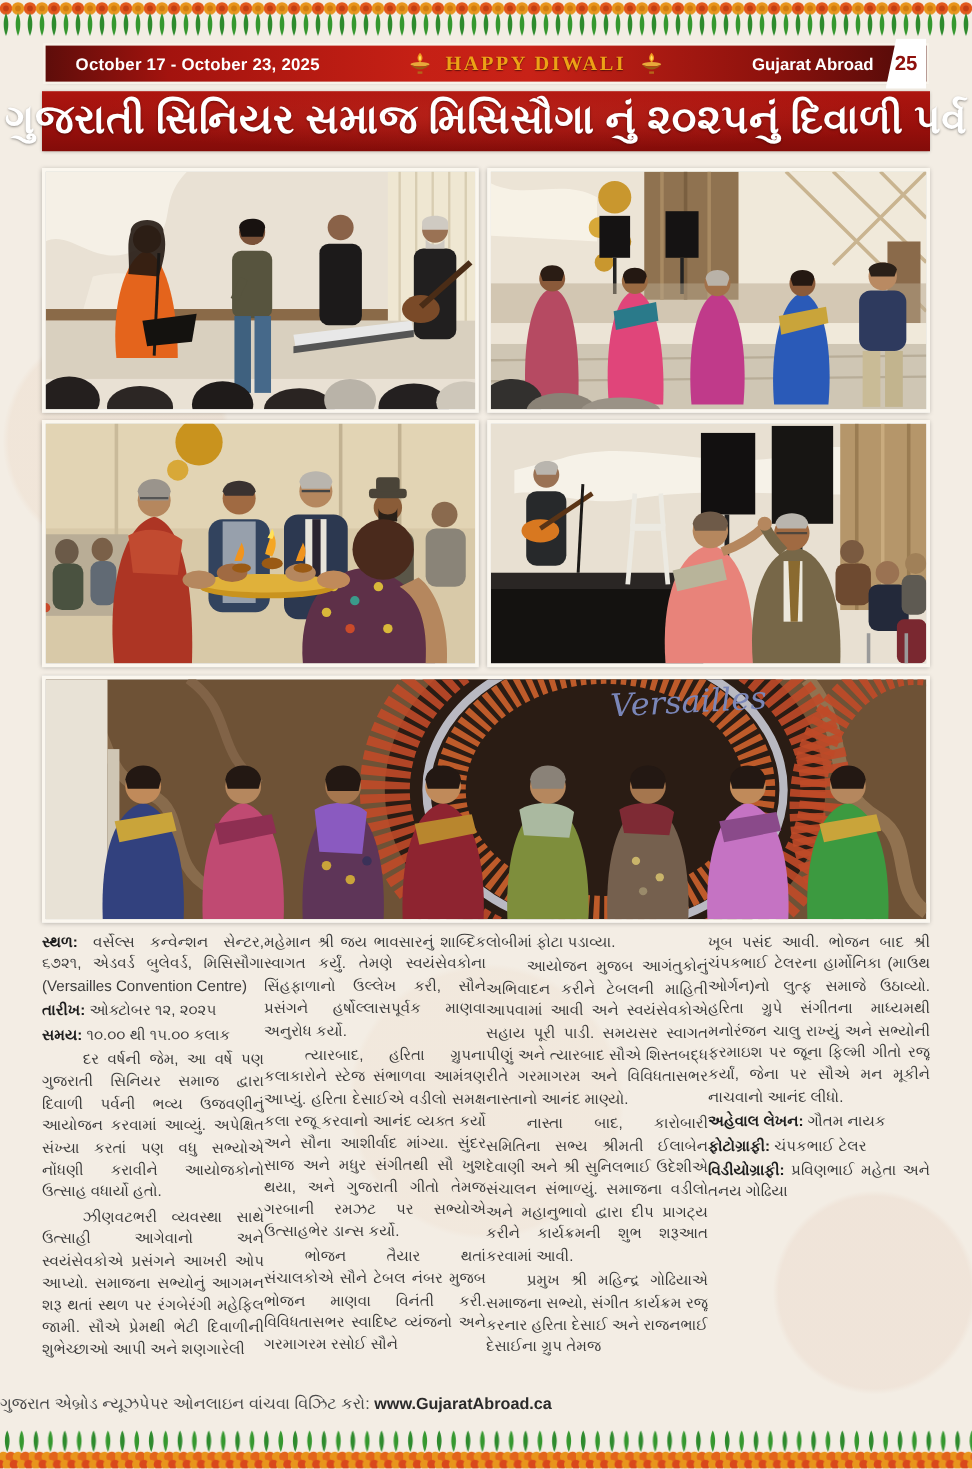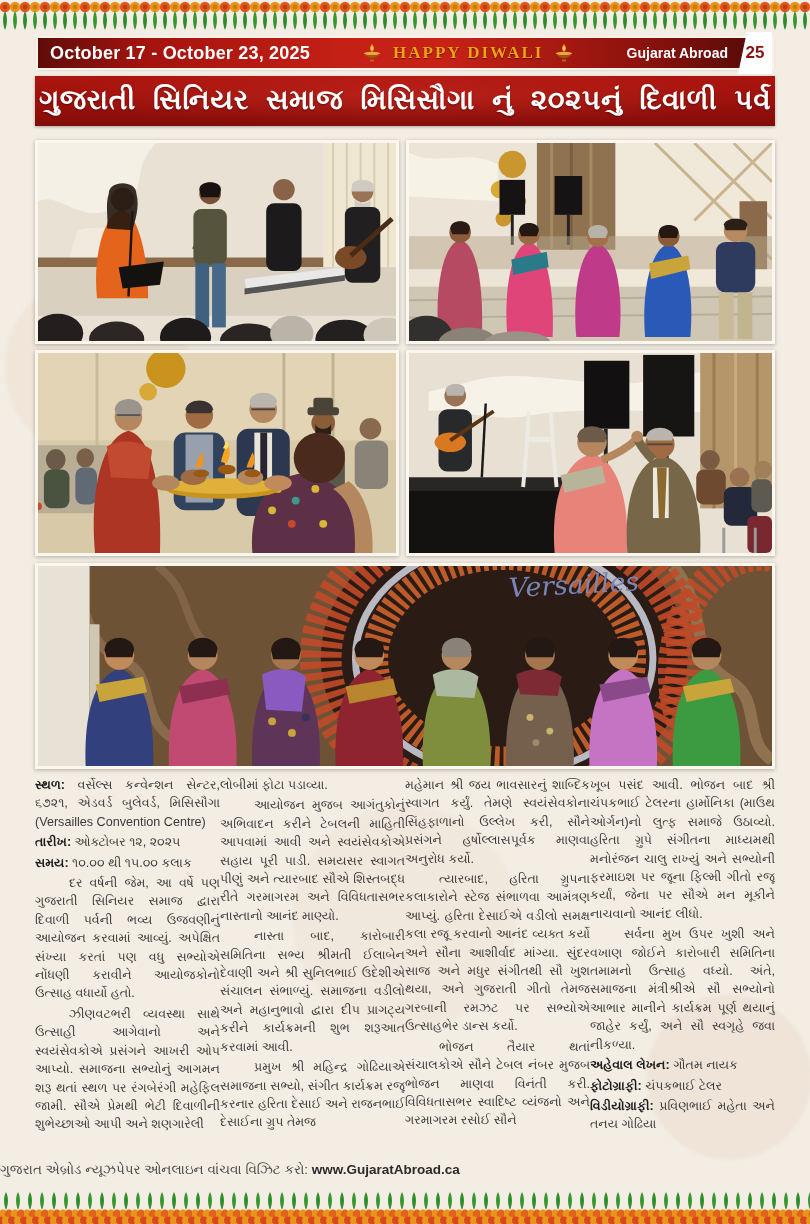--- a/index.html
+++ b/index.html
@@ -14,21 +14,21 @@
       radial-gradient(circle at 90% 88%, rgba(210,150,120,.10) 0 80px, transparent 85px);
   }
   .abs{position:absolute;}
   
   .masthead{
     left:38px;top:38px;width:734px;height:30px;
     background:linear-gradient(90deg,#5e0d0a 0%,#a3130e 14%,#c52015 42%,#c82217 55%,#8e120d 82%,#4e0a08 100%);
     box-shadow:0 0 0 2px #f8f3ea,0 1px 3px rgba(0,0,0,.35);
     display:flex;align-items:center;color:#ffffff;
   }
-  .masthead .date{font-weight:bold;font-size:18px;padding-left:12px;letter-spacing:.2px;}
+  .masthead .date{font-weight:bold;font-size:14px;padding-left:12px;letter-spacing:.2px;margin-left:13px;}
   .masthead .mid{flex:1;display:flex;align-items:center;justify-content:center;gap:10px;}
   .masthead .greet{
     font-family:"Liberation Serif","DejaVu Serif",serif;font-weight:bold;
     color:#eda216;font-size:17px;letter-spacing:2px;
     text-shadow:0 1px 1px rgba(0,0,0,.5);
   }
   .masthead .pub{font-weight:bold;font-size:14px;padding-right:10px;}
   .pagenum{
     width:34px;height:42px;background:#ffffff;color:#8e100c;
     font-weight:bold;font-size:17px;display:flex;align-items:center;justify-content:center;
@@ -37,22 +37,22 @@
   
   .banner{
     left:35px;top:76px;width:740px;height:50px;
     background:
       radial-gradient(ellipse at 50% 40%, rgba(255,80,60,.25), transparent 70%),
       linear-gradient(180deg,#ad150f 0%,#9a100c 55%,#830c09 100%);
     box-shadow:0 1px 3px rgba(0,0,0,.3);
     display:flex;align-items:center;justify-content:center;
   }
   .banner h1{
-    margin:0;color:#ffffff;font-size:28px;font-weight:bold;letter-spacing:.5px;
-    font-family:Liberation Mono, monospace;
+    margin:0;color:#ffffff;font-size:34px;font-weight:bold;letter-spacing:.5px;
+    font-family:Liberation Serif, serif;
     text-shadow:0 1px 2px rgba(0,0,0,.4);white-space:nowrap;
   }
   
   .photo{
     box-sizing:border-box;border:3px solid #fbf7ef;background:#ddd;
     box-shadow:0 1px 4px rgba(0,0,0,.28);overflow:hidden;
   }
   .photo svg{display:block;width:100%;height:100%;}
   
   .article{left:35px;top:776px;width:740px;height:384px;display:flex;}
@@ -412,33 +412,32 @@
 
 <div class="abs article">
   <div class="col">
       <p class="para"><b>સ્થળ: </b>વર્સેલ્સ કન્વેન્શન સેન્ટર, ૬૭૨૧, એડવર્ડ બુલેવર્ડ, મિસિસૌગા (Versailles Convention Centre)</p>
       <p class="para"><b>તારીખ: </b>ઓક્ટોબર ૧૨, ૨૦૨૫</p>
       <p class="para"><b>સમય: </b>૧૦.૦૦ થી ૧૫.૦૦ કલાક</p>
       <p class="para indent">દર વર્ષની જેમ, આ વર્ષે પણ ગુજરાતી સિનિયર સમાજ દ્વારા દિવાળી પર્વની ભવ્ય ઉજવણીનું આયોજન કરવામાં આવ્યું. અપેક્ષિત સંખ્યા કરતાં પણ વધુ સભ્યોએ નોંધણી કરાવીને આયોજકોનો ઉત્સાહ વધાર્યો હતો.</p>
       <p class="para indent">ઝીણવટભરી વ્યવસ્થા સાથે ઉત્સાહી આગેવાનો અને સ્વયંસેવકોએ પ્રસંગને આખરી ઓપ આપ્યો. સમાજના સભ્યોનું આગમન શરૂ થતાં સ્થળ પર રંગબેરંગી મહેફિલ જામી. સૌએ પ્રેમથી ભેટી દિવાળીની શુભેચ્છાઓ આપી અને શણગારેલી</p>
     </div>
   <div class="col">
+      <p class="para">મહેમાન શ્રી જય ભાવસારનું શાબ્દિક સ્વાગત કર્યું. તેમણે સ્વયંસેવકોના સિંહફાળાનો ઉલ્લેખ કરી, સૌને પ્રસંગને હર્ષોલ્લાસપૂર્વક માણવા અનુરોધ કર્યો.</p>
+      <p class="para indent">ત્યારબાદ, હરિતા ગ્રુપના કલાકારોને સ્ટેજ સંભાળવા આમંત્રણ આપ્યું. હરિતા દેસાઈએ વડીલો સમક્ષ કલા રજૂ કરવાનો આનંદ વ્યક્ત કર્યો અને સૌના આશીર્વાદ માંગ્યા. સુંદર સાજ અને મધુર સંગીતથી સૌ ખુશ થયા, અને ગુજરાતી ગીતો તેમજ ગરબાની રમઝટ પર સભ્યોએ ઉત્સાહભેર ડાન્સ કર્યો.</p>
+      <p class="para indent">ભોજન તૈયાર થતાં સંચાલકોએ સૌને ટેબલ નંબર મુજબ ભોજન માણવા વિનંતી કરી. વિવિધતાસભર સ્વાદિષ્ટ વ્યંજનો અને ગરમાગરમ રસોઈ સૌને</p>
+    </div>
+  <div class="col">
       <p class="para">લોબીમાં ફોટા પડાવ્યા.</p>
       <p class="para indent">આયોજન મુજબ આગંતુકોનું અભિવાદન કરીને ટેબલની માહિતી આપવામાં આવી અને સ્વયંસેવકોએ સહાય પૂરી પાડી. સમયસર સ્વાગત પીણું અને ત્યારબાદ સૌએ શિસ્તબદ્ધ રીતે ગરમાગરમ અને વિવિધતાસભર નાસ્તાનો આનંદ માણ્યો.</p>
       <p class="para indent">નાસ્તા બાદ, કારોબારી સમિતિના સભ્ય શ્રીમતી ઈલાબેન દેવાણી અને શ્રી સુનિલભાઈ ઉદેશીએ સંચાલન સંભાળ્યું. સમાજના વડીલો અને મહાનુભાવો દ્વારા દીપ પ્રાગટ્ય કરીને કાર્યક્રમની શુભ શરૂઆત કરવામાં આવી.</p>
       <p class="para indent">પ્રમુખ શ્રી મહિન્દ્ર ગોઢિયાએ સમાજના સભ્યો, સંગીત કાર્યક્રમ રજૂ કરનાર હરિતા દેસાઈ અને રાજનભાઈ દેસાઈના ગ્રુપ તેમજ</p>
     </div>
   <div class="col">
-      <p class="para">મહેમાન શ્રી જય ભાવસારનું શાબ્દિક સ્વાગત કર્યું. તેમણે સ્વયંસેવકોના સિંહફાળાનો ઉલ્લેખ કરી, સૌને પ્રસંગને હર્ષોલ્લાસપૂર્વક માણવા અનુરોધ કર્યો.</p>
-      <p class="para indent">ત્યારબાદ, હરિતા ગ્રુપના કલાકારોને સ્ટેજ સંભાળવા આમંત્રણ આપ્યું. હરિતા દેસાઈએ વડીલો સમક્ષ કલા રજૂ કરવાનો આનંદ વ્યક્ત કર્યો અને સૌના આશીર્વાદ માંગ્યા. સુંદર સાજ અને મધુર સંગીતથી સૌ ખુશ થયા, અને ગુજરાતી ગીતો તેમજ ગરબાની રમઝટ પર સભ્યોએ ઉત્સાહભેર ડાન્સ કર્યો.</p>
-      <p class="para indent">ભોજન તૈયાર થતાં સંચાલકોએ સૌને ટેબલ નંબર મુજબ ભોજન માણવા વિનંતી કરી. વિવિધતાસભર સ્વાદિષ્ટ વ્યંજનો અને ગરમાગરમ રસોઈ સૌને</p>
-    </div>
-  <div class="col">
       <p class="para">ખૂબ પસંદ આવી. ભોજન બાદ શ્રી ચંપકભાઈ ટેલરના હાર્મોનિકા (માઉથ ઓર્ગન)નો લુત્ફ સમાજે ઉઠાવ્યો. હરિતા ગ્રુપે સંગીતના માધ્યમથી મનોરંજન ચાલુ રાખ્યું અને સભ્યોની ફરમાઇશ પર જૂના ફિલ્મી ગીતો રજૂ કર્યાં, જેના પર સૌએ મન મૂકીને નાચવાનો આનંદ લીધો.</p>
-      <p class="para indent">સર્વના મુખ ઉપર ખુશી અને વખાણ જોઈને કારોબારી સમિતિના તમામનો ઉત્સાહ વધ્યો. અંતે, સમાજના મંત્રીશ્રીએ સૌ સભ્યોનો આભાર માનીને કાર્યક્રમ પૂર્ણ થયાનું જાહેર કર્યું, અને સૌ સ્વગૃહે જવા નીકળ્યા.</p>
       <p class="para"><b>અહેવાલ લેખન: </b>ગૌતમ નાયક</p>
       <p class="para"><b>ફોટોગ્રાફી: </b>ચંપકભાઈ ટેલર</p>
       <p class="para"><b>વિડીયોગ્રાફી: </b>પ્રવિણભાઈ મહેતા અને તનય ગોઢિયા</p>
     </div>
 </div>
 
 <div class="abs footer">
   <span>ગુજરાત એબ્રોડ ન્યૂઝપેપર ઓનલાઇન વાંચવા વિઝિટ કરો:</span>
   <b>www.GujaratAbroad.ca</b>
 </div>

